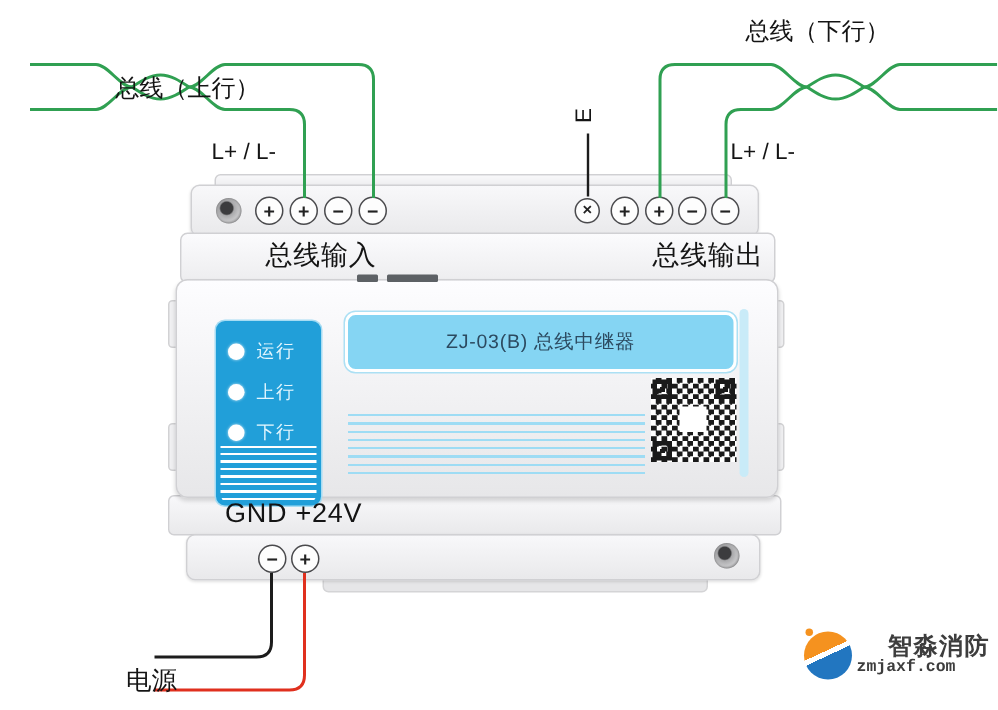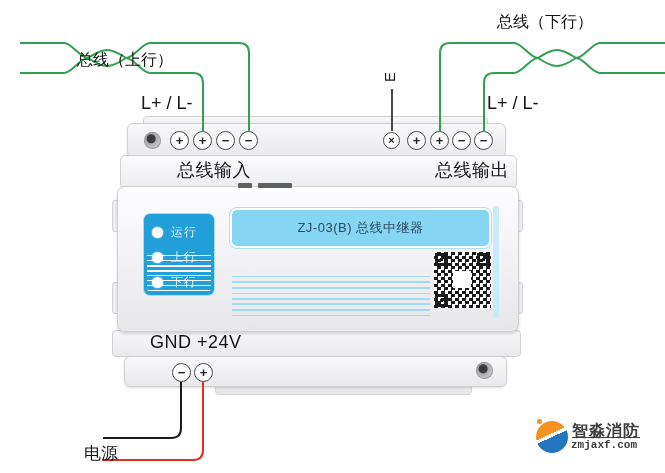--- a/index.html
+++ b/index.html
@@ -23,41 +23,41 @@
         display:flex;align-items:center;justify-content:center;font-size:13px;font-weight:600;color:#222;z-index:2;line-height:1;}
   .term.small{width:17px;height:17px;font-size:11px;}
   .screw{border-radius:50%;background:radial-gradient(circle at 42% 40%,#3c3c3e 0 4px,#a9a9ab 5px,#c6c6c8 60%,#9a9a9c);width:17px;height:17px;z-index:2;box-shadow:inset 0 0 2px rgba(0,0,0,.5);}
   .slot{background:#5d6165;border-radius:1px;z-index:2;}
   
   .brand-band{left:138px;top:193px;width:114px;height:18px;background:var(--panel_blue);z-index:2;
     clip-path:polygon(0 0,100% 0,calc(100% - 13px) 100%,0 100%);
     display:flex;align-items:center;padding-left:8px;box-sizing:border-box;}
   .brand-band .brand{font-style:italic;font-weight:700;font-size:13px;color:#fff;letter-spacing:.2px;}
   .brand-band .brand-suffix{font-size:8px;color:#fff;margin-left:3px;margin-top:3px;}
-  .led-panel{left:144px;top:214px;width:70px;height:81px;background:var(--panel_blue);border-radius:6px;z-index:2;
+  .led-panel{left:144px;top:214px;width:70px;height:123px;background:var(--panel_blue);border-radius:6px;z-index:2;
     box-shadow:0 0 0 1px #a6dcf3;display:flex;flex-direction:column;padding-top:7px;box-sizing:border-box;}
   .led-row{display:flex;align-items:center;height:22px;margin:2px 0 3px 8px;}
   .led-dot{width:11px;height:11px;border-radius:50%;background:#ffffff;box-shadow:0 0 2px rgba(255,255,255,.8);}
   .led-label{margin-left:8px;font-size:12px;color:#e3f6fe;letter-spacing:1px;}
   .led-stripes{position:absolute;left:3px;bottom:3px;width:64px;height:37px;border-radius:0 0 4px 4px;
     background:repeating-linear-gradient(180deg,#ffffff 0 1.5px,transparent 1.5px 5px);}
   .model-label{left:230px;top:208px;width:261px;height:40px;background:var(--label_light_blue);border:2px solid #ffffff;
     border-radius:7px;box-sizing:border-box;z-index:2;box-shadow:0 0 0 1px #ace0f4;
     display:flex;align-items:center;justify-content:center;font-size:13px;font-weight:400;color:var(--label_text);letter-spacing:.5px;}
   .mid-stripes{left:232px;top:276px;width:198px;height:42px;z-index:2;
     background:repeating-linear-gradient(180deg,#9edcf4 0 1.5px,transparent 1.5px 5.5px);}
   .edge-stripe-right{left:493px;top:206px;width:6px;height:112px;background:#c9ebf8;border-radius:3px;z-index:2;}
   .qr{left:434px;top:252px;width:57px;height:56px;background:repeating-conic-gradient(#1a1a1a 0% 25%,#ffffff 0% 50%) 0 0/7px 7px;z-index:2;}
   .qr .finder{position:absolute;width:13px;height:13px;border:3px solid #1a1a1a;padding:2px;background:#1a1a1a;background-clip:content-box;box-sizing:border-box;}
   .qr .center-hole{position:absolute;left:20px;top:20px;width:16px;height:15px;background:#ffffff;box-shadow:0 0 0 1px #fff;}
   
   .lbl{z-index:4;line-height:1.2;white-space:nowrap;}
   .lbl-cn{font-size:16px;}
   .lbl-io{font-size:18px;letter-spacing:.5px;}
-  .lbl-lpm{font-size:18px;}
+  .lbl-lpm{font-size:15px;}
   .e-label{font-size:15px;font-weight:500;transform:rotate(-90deg);transform-origin:center;}
   
   .wm-logo{width:32px;height:32px;border-radius:50%;z-index:4;
     background:linear-gradient(155deg,#f5921f 0 42%,#ffffff 42% 50%,#2276c0 50% 100%);}
   .wm-dot{width:5px;height:5px;border-radius:50%;background:#f5921f;z-index:5;}
   .wm-name{font-size:16px;font-weight:600;color:#3d3d3d;z-index:4;letter-spacing:1px;}
   .wm-url{font-size:11px;font-weight:700;color:#3d3d3d;z-index:4;font-family:"Liberation Mono","DejaVu Sans Mono",monospace;}
   svg.wires{position:absolute;left:0;top:0;z-index:3;pointer-events:none;}
 </style>
 </head>
@@ -146,16 +146,16 @@
   <div class="abs lbl lbl-lpm" style="left:141px;top:93px;">L+ / L-</div>
   <div class="abs lbl lbl-lpm" style="left:487px;top:93px;">L+ / L-</div>
   <div class="abs lbl e-label" style="left:385px;top:68px;">E</div>
   <div class="abs lbl lbl-io" style="left:177px;top:160px;">总线输入</div>
   <div class="abs lbl lbl-io" style="left:435px;top:160px;">总线输出</div>
   <div class="abs lbl lbl-io" style="left:150px;top:332px;">GND +24V</div>
   <div class="abs lbl" style="left:67px;top:444px;font-size:17px;margin-left:17px;">电源</div>
 
   <div class="abs wm-logo" style="left:536px;top:421px;"></div>
   <div class="abs wm-dot" style="left:537px;top:419px;"></div>
-  <div class="abs wm-name" style="left:572px;top:421px;text-decoration:underline;">智淼消防</div>
+  <div class="abs wm-name" style="left:592px;top:421px;">智淼消防</div>
   <div class="abs wm-url" style="left:571px;top:439px;">zmjaxf.com</div>
 
 </div>
 
 </body></html>

